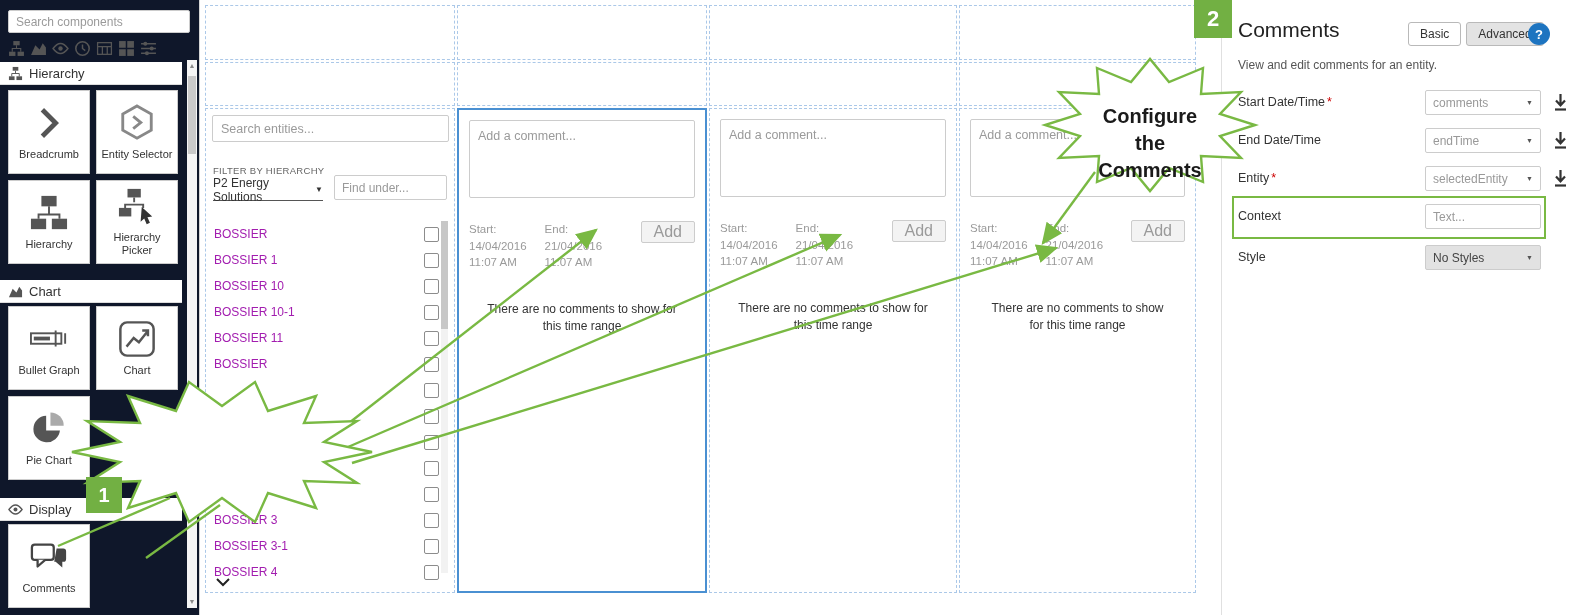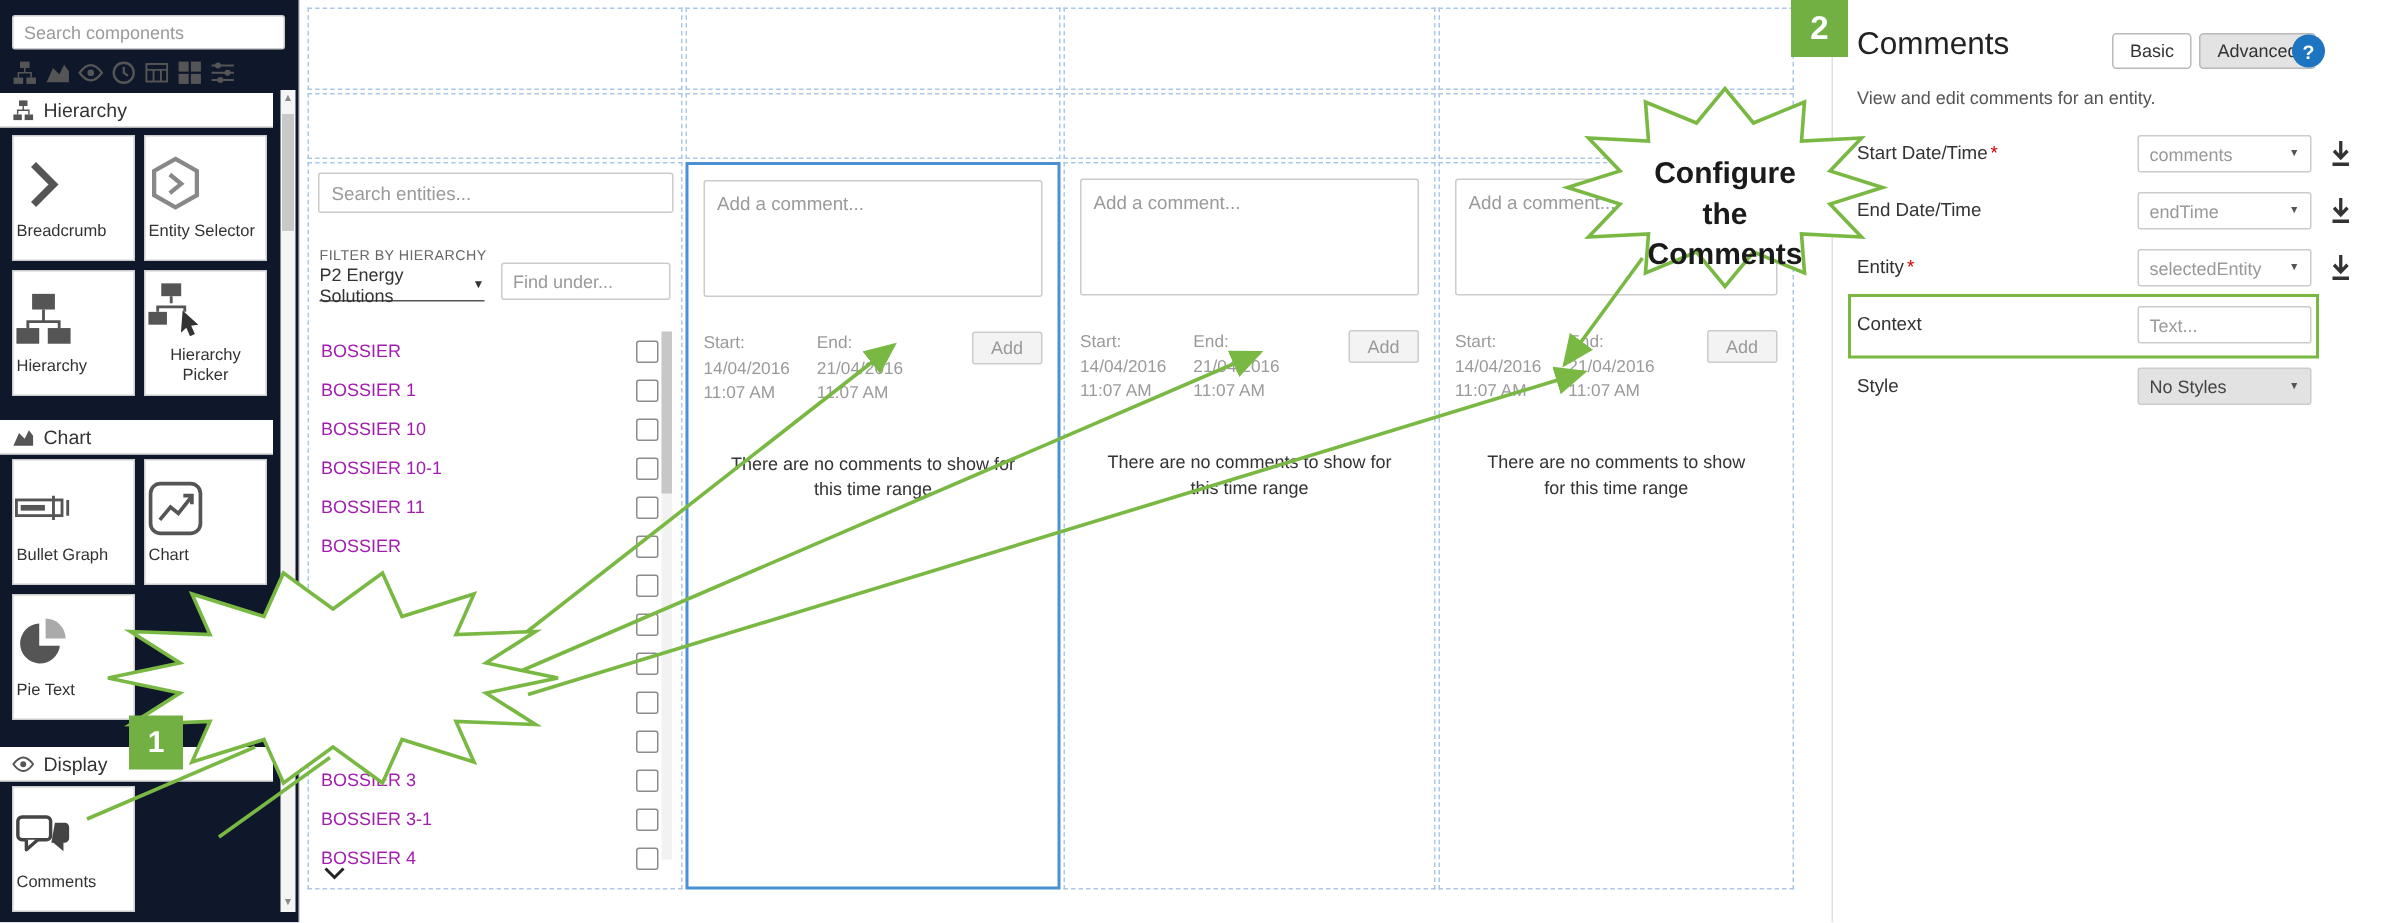--- a/index.html
+++ b/index.html
@@ -9,21 +9,21 @@
 
 .sidebar{position:absolute;left:0;top:0;width:200px;height:615px;background:#0f172a;border-right:1px solid #d5d5d5}
 .search-input{position:absolute;left:8px;top:10px;width:182px;height:23px;border:1px solid #ccc;border-radius:2px;padding:0 7px;font:12px "Liberation Sans",sans-serif;color:#333;outline:none}
 input::placeholder,textarea::placeholder{color:#9a9a9a}
 .toolbar{position:absolute;left:8px;top:40px;display:flex;gap:5px;align-items:center}
 .tb-icon{width:17px;height:17px;display:inline-flex}
 .tb-icon svg{width:100%;height:100%}
 .sec-hdr{position:absolute;left:0;width:182px;height:23px;display:flex;align-items:center;gap:6px;padding-left:8px;border-bottom:1px solid #ddd;font-size:13px;color:#333;background:#fff}
 .sec-icon{display:inline-flex;width:15px;height:15px}
 .sec-icon svg{width:100%;height:100%}
-.tile{position:absolute;width:82px;height:84px;border:1px solid #ccc;background:#fff;display:flex;flex-direction:column;align-items:flex-start;justify-content:center;gap:6px}
+.tile{position:absolute;width:82px;height:84px;border:1px solid #ccc;background:#fff;display:flex;flex-direction:column;align-items:center;justify-content:center;gap:6px}
 .tile-icon{display:flex;width:40px;height:38px;align-items:center;justify-content:center}
 .tile-icon svg{width:40px;height:38px}
 .tile-label{font-size:11px;color:#333;text-align:center;line-height:1.15;padding:0 2px}
 .sb-scroll{position:absolute;right:2px;top:60px;width:10px;height:548px;background:#f5f5f5}
 .sb-thumb{position:absolute;left:1px;top:16px;width:8px;height:78px;background:#c9c9c9}
 .sb-arrow{position:absolute;left:0;width:10px;font-size:7px;color:#8a8a8a;text-align:center;line-height:8px}
 
 
 .canvas{position:absolute;left:200px;top:0;width:1022px;height:615px;background:#fff}
 .cell{position:absolute;border:1px dashed #abc8e8;background:#fff}
@@ -43,21 +43,21 @@
 .cbx{margin-left:auto;width:15px;height:15px;border:1px solid #8c8c8c;border-radius:2px;background:#fff}
 .ep-scroll{position:absolute;left:235px;top:112px;width:7px;height:352px;background:#f2f2f2}
 .ep-thumb{position:absolute;left:0;top:0;width:7px;height:108px;background:#c7c7c7}
 .ep-chev{position:absolute;left:10px;top:466px;width:14px;height:9px}
 
 
 .cw{position:absolute;inset:0;padding:10px}
 .cw-input{width:100%;height:78px;border:1px solid #ccc;border-radius:2px;resize:none;padding:8px;font:12.5px "Liberation Sans",sans-serif;color:#333;outline:none;background:#fff}
 .cw-meta{display:flex;margin-top:20px;gap:18px}
 .cw-date{font-size:11.5px;color:#9a9a9a;line-height:1.45}
-.cw-add{margin-left:auto;height:22px;padding:0 12px;border:1px solid #ccc;border-radius:2px;background:#f3f3f3;color:#9a9a9a;font-size:12px;font-family:inherit}
+.cw-add{margin-left:auto;height:22px;padding:0 12px;border:1px solid #ccc;border-radius:2px;background:#f3f3f3;color:#9a9a9a;font-size:16px;font-family:inherit}
 .cw-empty{margin-top:30px;text-align:center;font-size:12px;color:#333;line-height:1.4;padding:0 14px}
 
 
 .overlay{position:absolute;left:0;top:0;width:1590px;height:615px;pointer-events:none;z-index:40}
 .callout-text{position:absolute;z-index:41;font-weight:600;font-size:20px;color:#1a1a1a;text-align:center;line-height:1.35;pointer-events:none}
 .ct1{left:112px;top:417px;width:220px}
 .ct2{left:1086px;top:103px;width:128px}
 .badge{position:absolute;z-index:45;background:#72b043;color:#fff;display:flex;align-items:center;justify-content:center;font-weight:700;pointer-events:none}
 .badge1{left:86px;top:477px;width:36px;height:36px;font-size:20px}
 .badge2{left:1194px;top:0;width:38px;height:38px;font-size:22px}
@@ -219,21 +219,21 @@
         </span>
       <span class="tile-label">Chart</span>
     </div>
     <div class="tile" style="left:8px;top:396px">
       <span class="tile-icon">
           <svg viewBox="0 0 40 40">
             <path d="M17 6A14 14 0 1 0 31.5 21.5H17z" fill="#555"></path>
             <path d="M21.5 2.5A14 14 0 0 1 35.5 16.5H21.5z" fill="#aaa"></path>
           </svg>
         </span>
-      <span class="tile-label">Pie Text</span>
+      <span class="tile-label">Pie Chart</span>
     </div>
 
     <div class="sec-hdr" style="top:498px">
       <span class="sec-icon">
           <svg viewBox="0 0 16 16">
             <path d="M1 8c2.5-3.4 4.6-4.8 7-4.8S12.5 4.6 15 8c-2.5 3.4-4.6 4.8-7 4.8S3.5 11.4 1 8z" fill="none" stroke="#555" stroke-width="1.4"></path>
             <circle cx="8" cy="8" r="2.1" fill="#555"></circle>
           </svg>
         </span>
       <span>Display</span>

